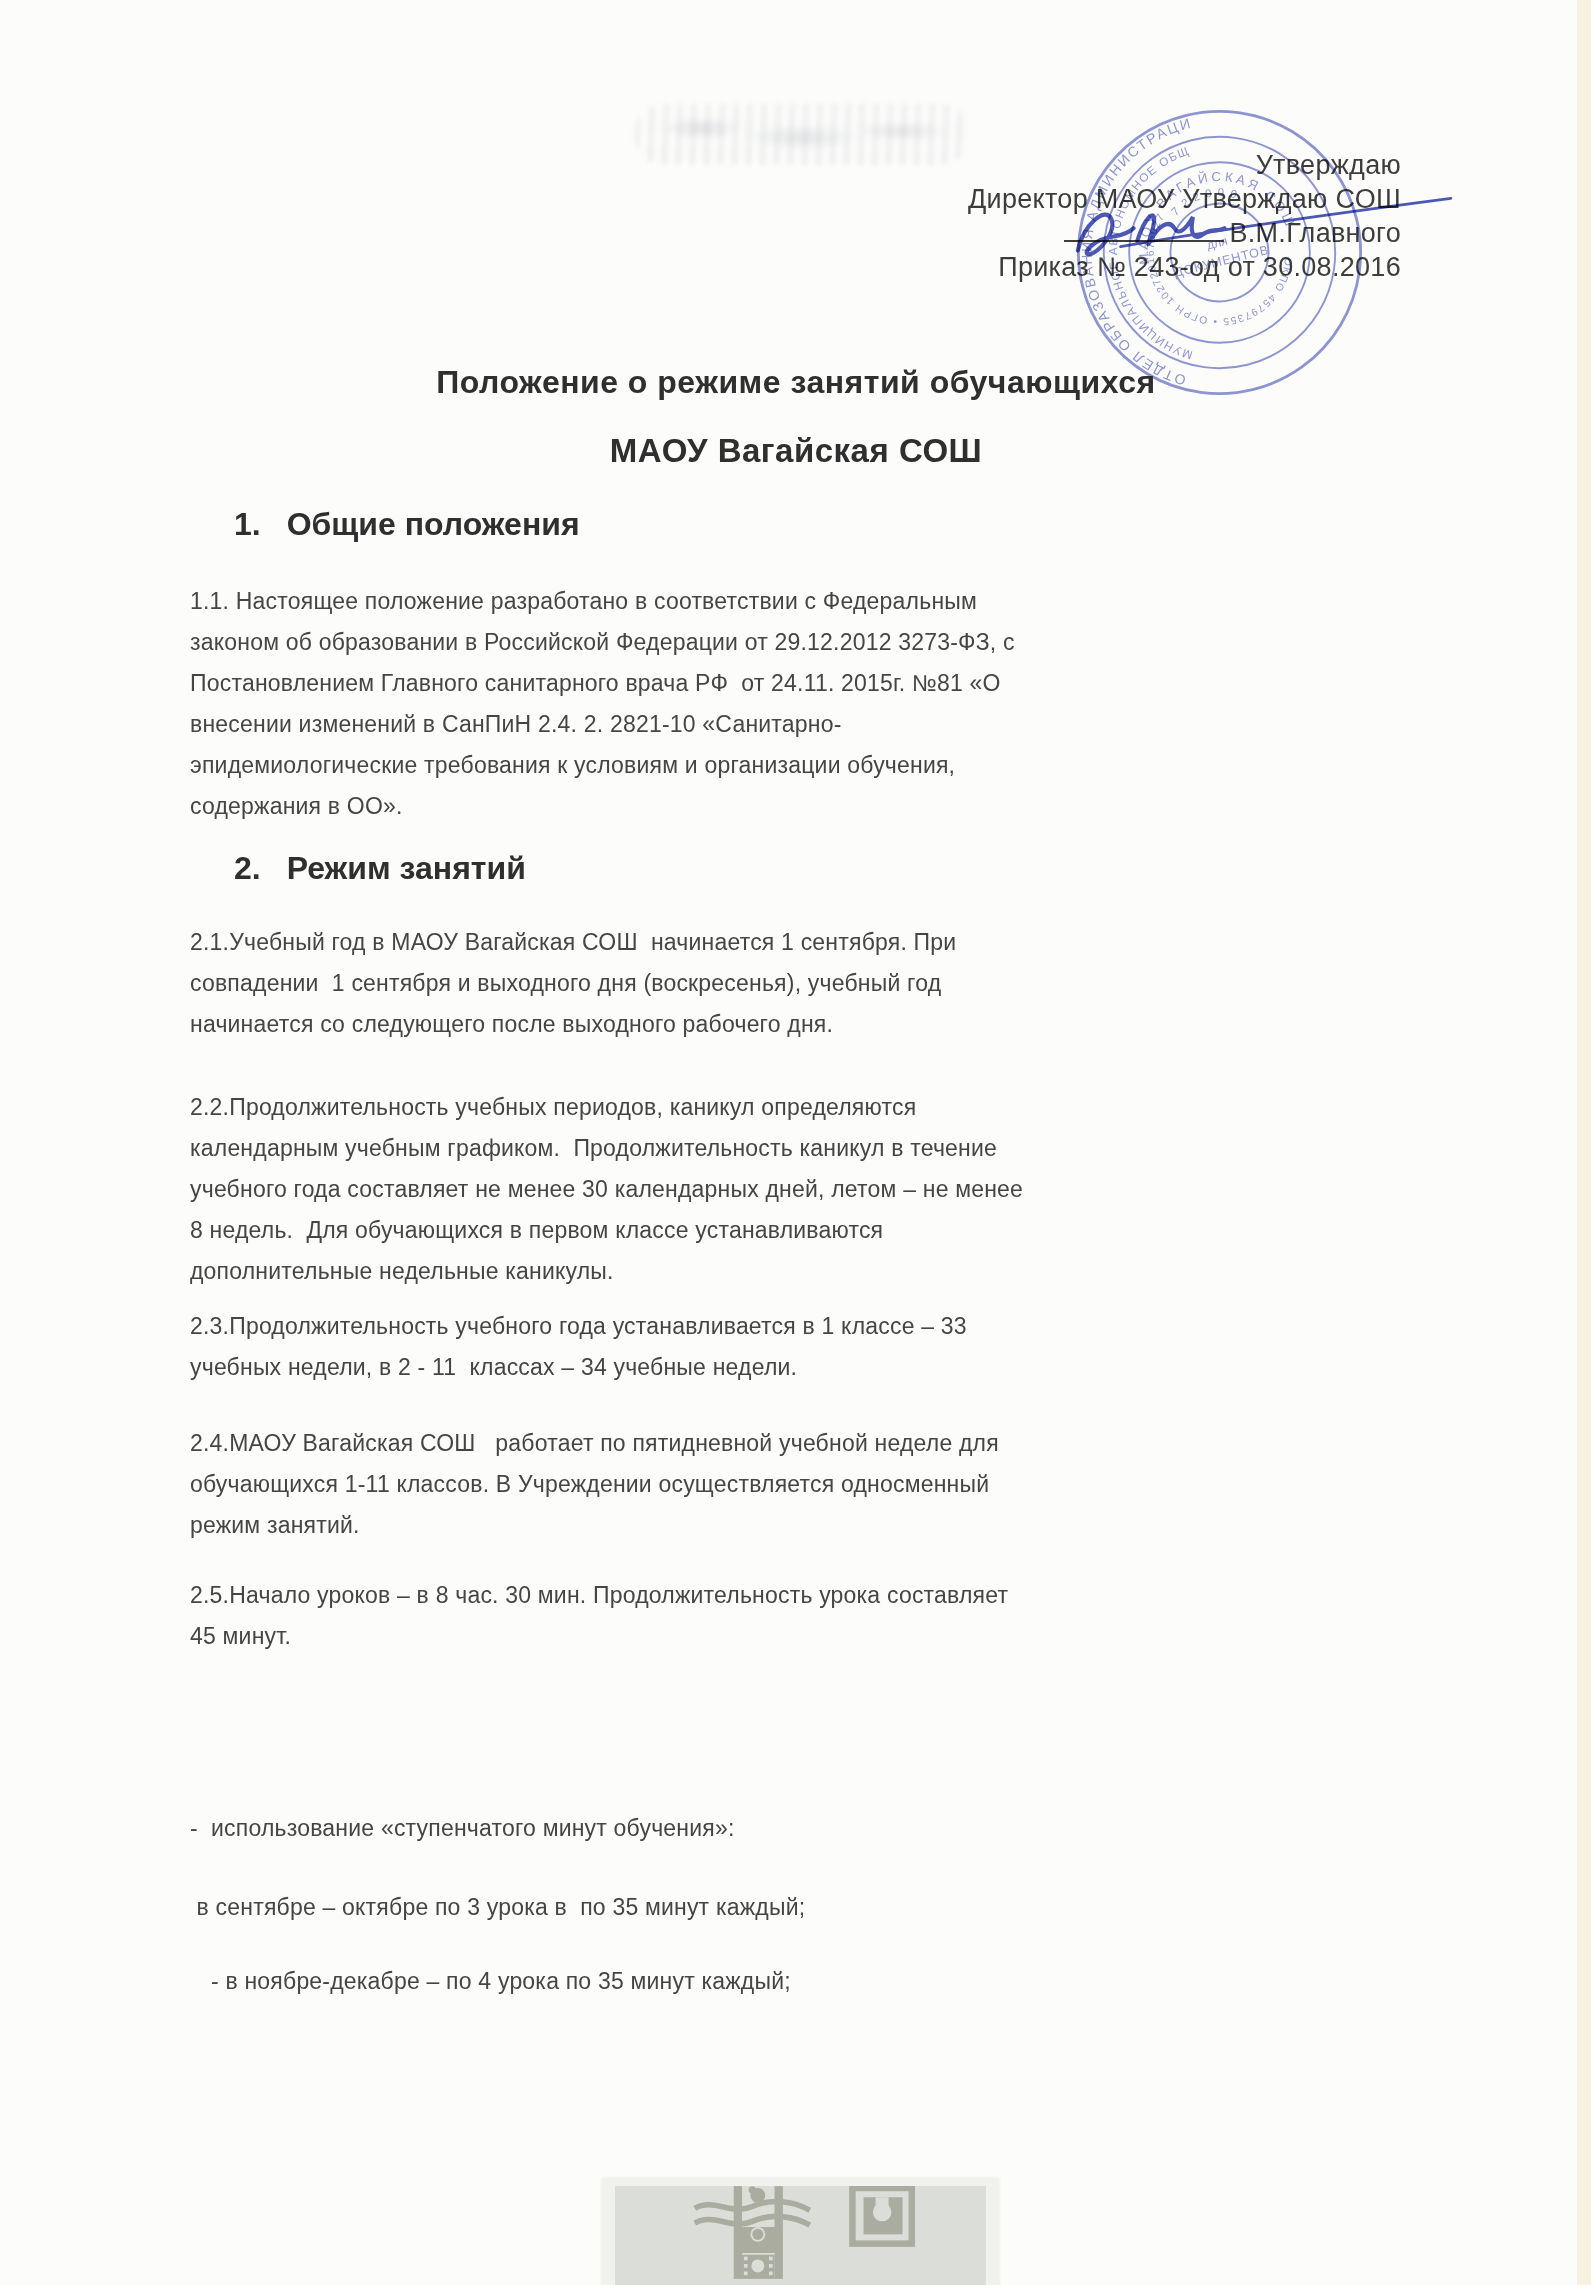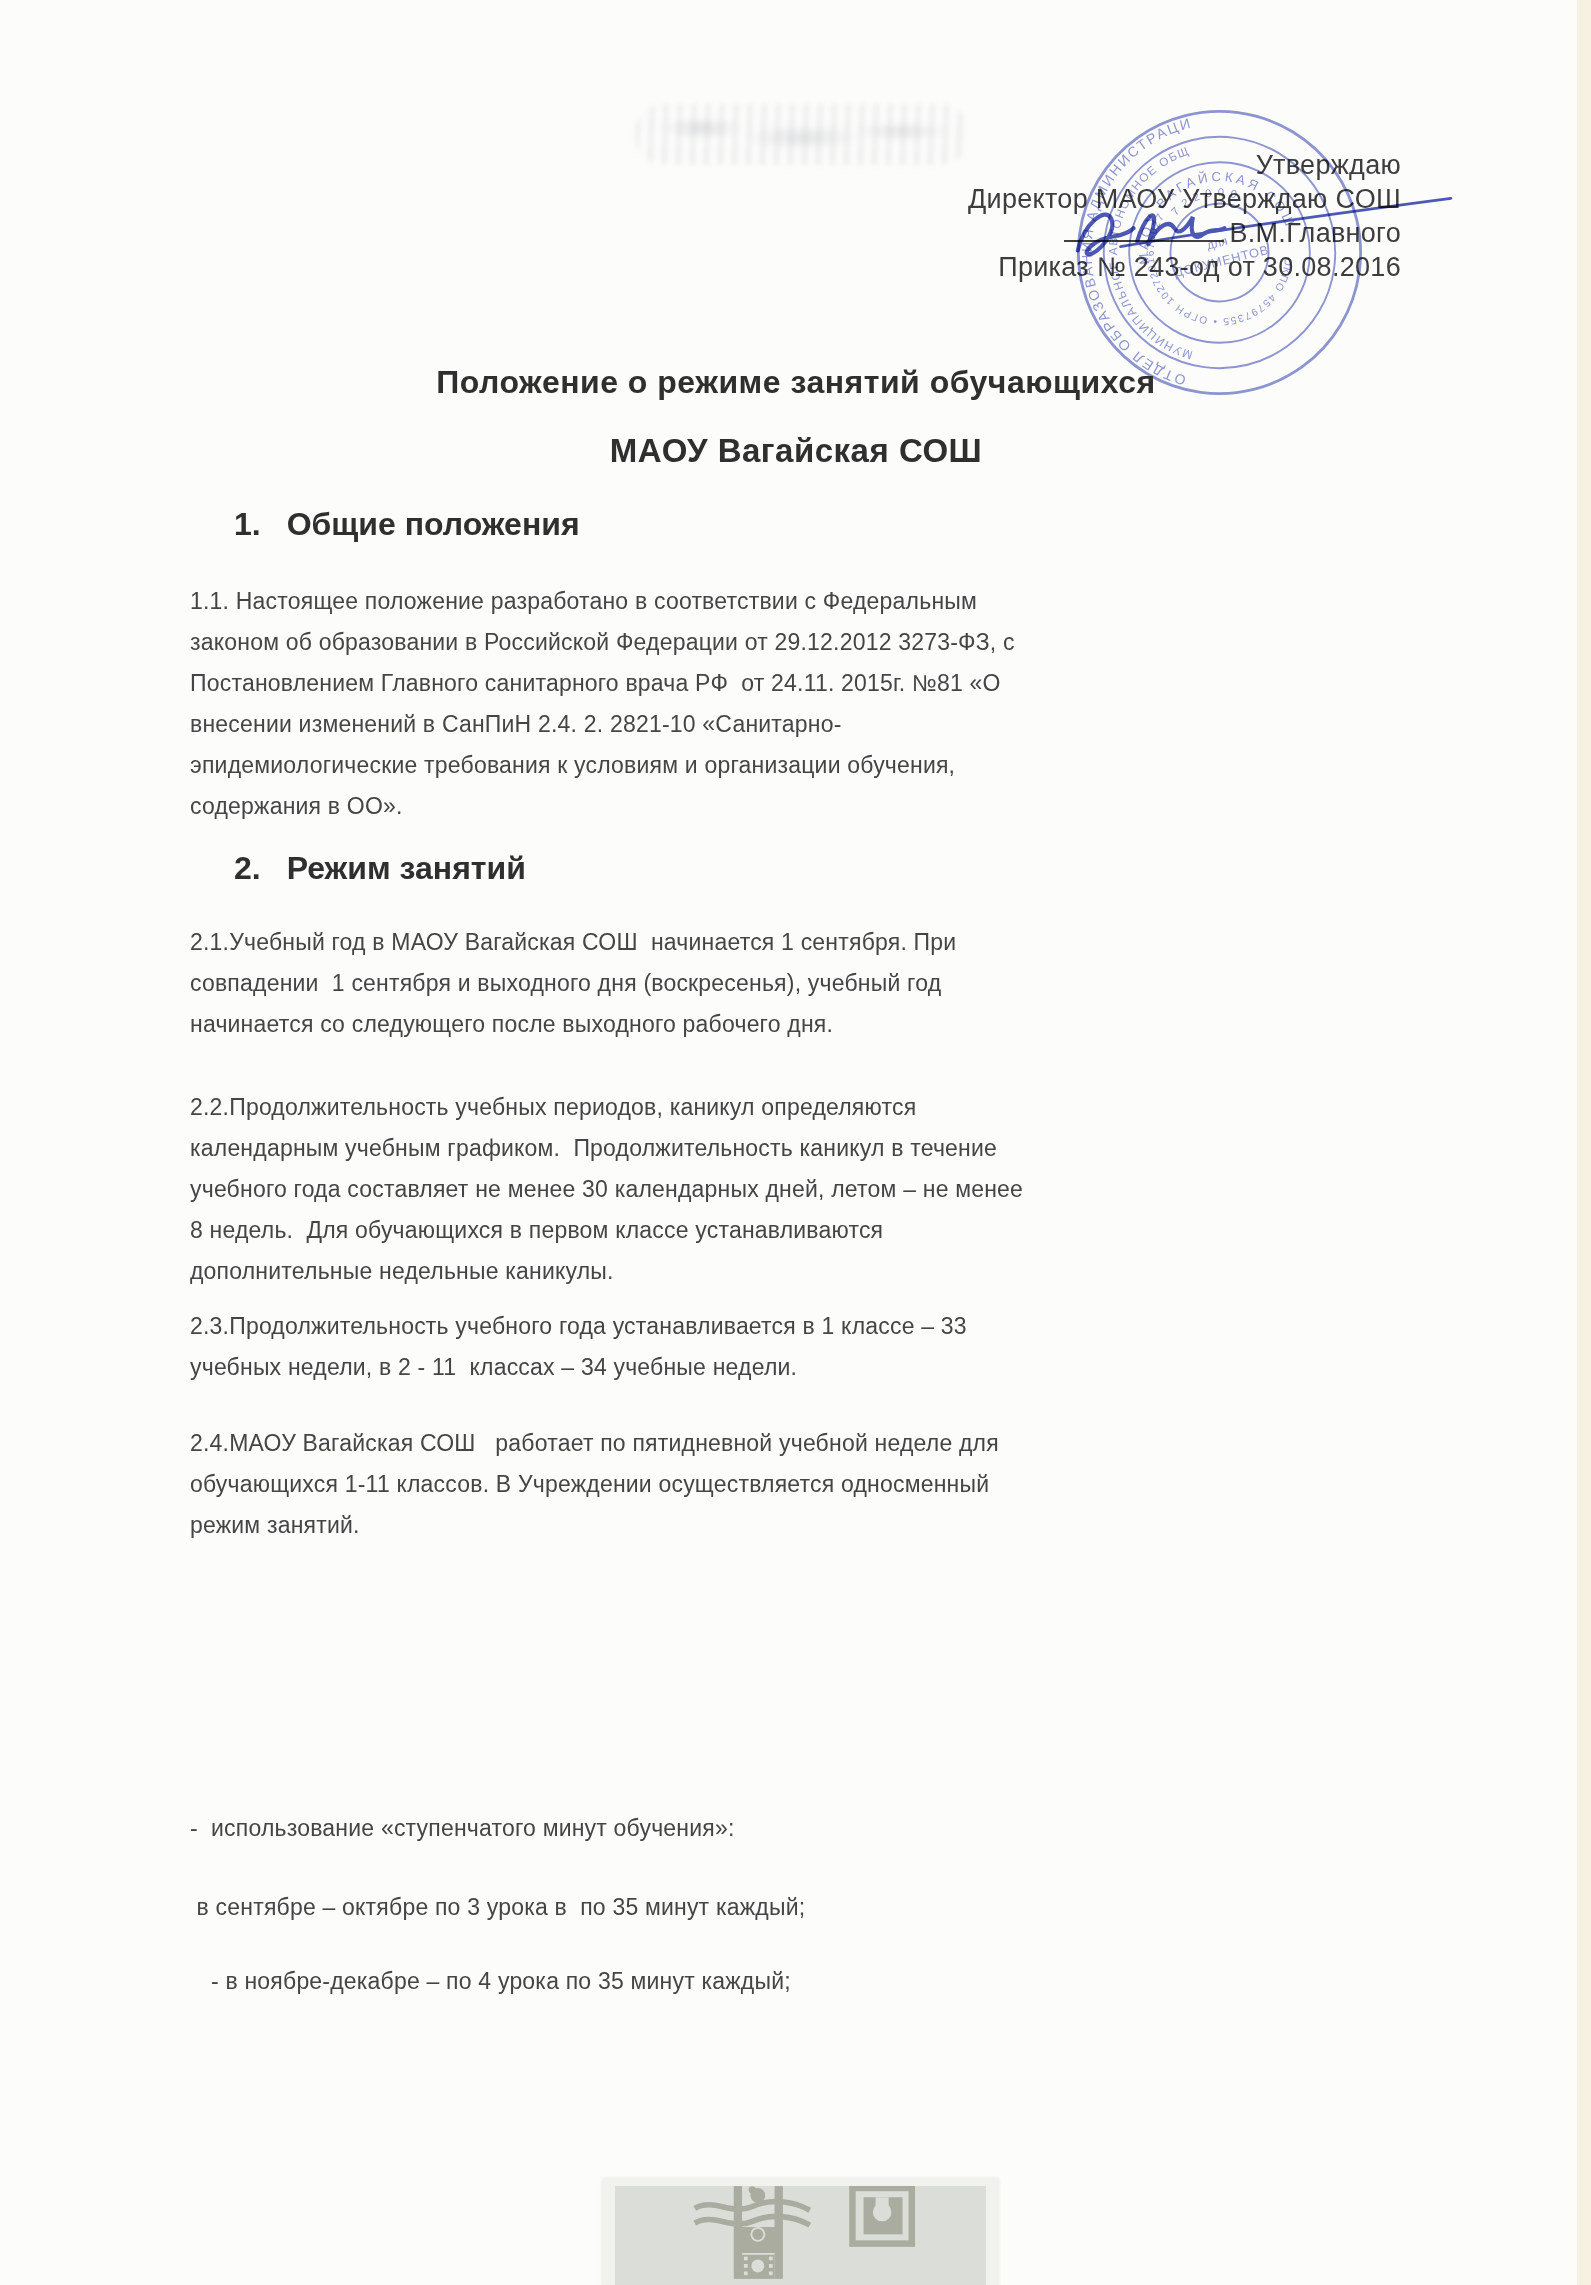--- a/index.html
+++ b/index.html
@@ -120,20 +120,22 @@
   <div class="para" style="top:1087px;">2.2.Продолжительность учебных периодов, каникул определяются
 календарным учебным графиком.  Продолжительность каникул в течение
 учебного года составляет не менее 30 календарных дней, летом – не менее
 8 недель.  Для обучающихся в первом классе устанавливаются
 дополнительные недельные каникулы.</div>
   <div class="para" style="top:1306px;">2.3.Продолжительность учебного года устанавливается в 1 классе – 33
 учебных недели, в 2 - 11  классах – 34 учебные недели.</div>
   <div class="para" style="top:1423px;">2.4.МАОУ Вагайская СОШ   работает по пятидневной учебной неделе для
 обучающихся 1-11 классов. В Учреждении осуществляется односменный
 режим занятий.</div>
+  <div class="para" style="top:1575px;">2.5.Начало уроков – в 8 час. 30 мин. Продолжительность урока составляет
+45 минут.</div>
   <div class="para" style="top:1808px;">-  использование «ступенчатого минут обучения»:</div>
   <div class="para" style="top:1887px;"> в сентябре – октябре по 3 урока в  по 35 минут каждый;</div>
   <div class="para" style="top:1961px;margin-left:21px;">- в ноябре-декабре – по 4 урока по 35 минут каждый;</div>
 
   <div class="fragment">
     <div class="fragment-inner">
       <svg width="371" height="93" viewBox="0 0 400 100">
         <g fill="var(--fragment-icon,#a9ac9f)">
           <rect x="128" y="0" width="9" height="100"></rect>
           <rect x="172" y="0" width="9" height="100"></rect>

